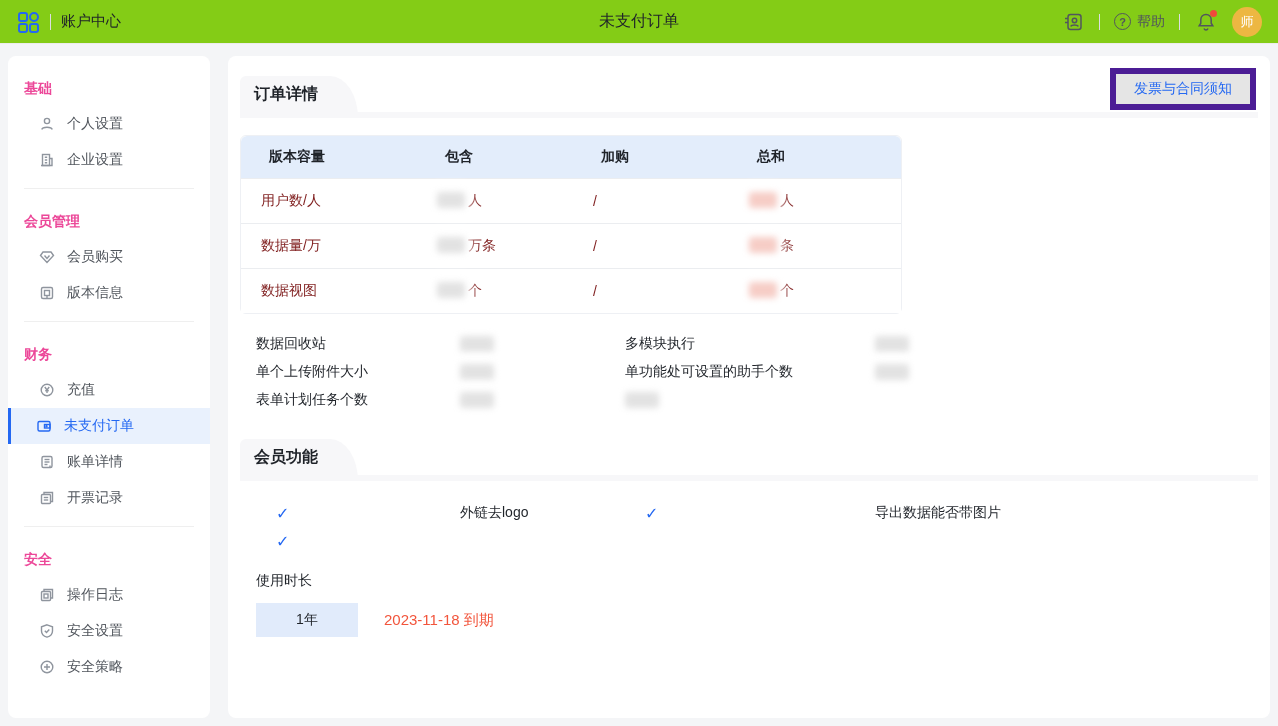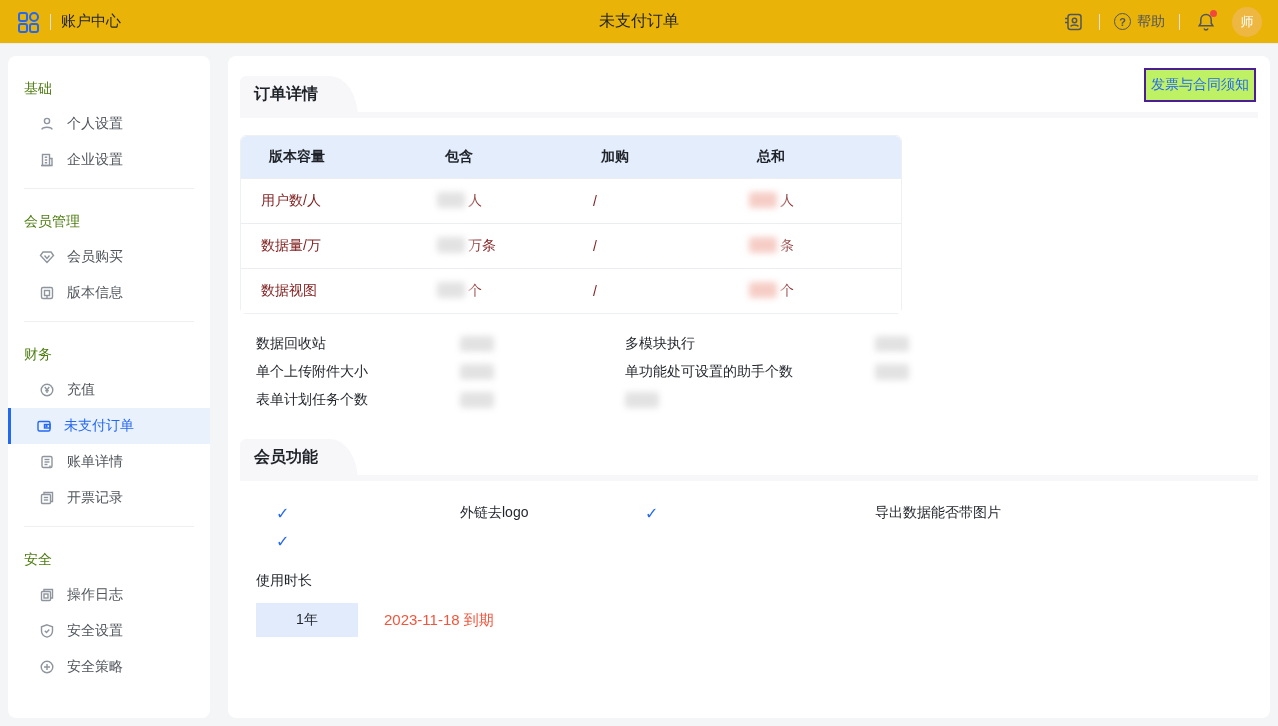--- a/index.html
+++ b/index.html
@@ -1,50 +1,50 @@
 <!DOCTYPE html>
 <html><head>
 <meta charset="utf-8">
 <style>
   * { margin:0; padding:0; box-sizing:border-box; }
   html,body { width:1278px; height:726px; overflow:hidden; }
   body { font-family:"Liberation Sans","DejaVu Sans",sans-serif; background:#f4f5f7; color:#1f2329; font-size:14px; }
 
   
-  .topbar { position:absolute; left:0; top:0; width:1278px; height:44px; background:#eab308; border-bottom:1px solid #ececec; display:flex; align-items:center; padding:0 16px; }
+  .topbar { position:absolute; left:0; top:0; width:1278px; height:44px; background:#84cc16; border-bottom:1px solid #ececec; display:flex; align-items:center; padding:0 16px; }
   .topbar-left { display:flex; align-items:center; gap:10px; }
   .logo { width:24px; height:24px; display:flex; align-items:center; justify-content:center; cursor:pointer; }
   .tb-divider { width:1px; height:16px; background:#dcdee0; }
   .app-title { font-size:15px; color:#1f2329; }
   .page-title { position:absolute; left:50%; transform:translateX(-50%); font-size:16px; color:#1f2329; }
   .topbar-right { margin-left:auto; display:flex; align-items:center; gap:14px; }
   .tb-icon { width:24px; height:24px; display:flex; align-items:center; justify-content:center; color:#51565d; cursor:pointer; position:relative; }
   .help-group { display:flex; align-items:center; gap:6px; color:#51565d; cursor:pointer; }
   .help-circle { width:17px; height:17px; border:1.5px solid #51565d; border-radius:50%; font-size:11px; display:flex; align-items:center; justify-content:center; font-weight:700; }
   .bell-dot { position:absolute; right:1px; top:0; width:7px; height:7px; border-radius:50%; background:#f2483c; }
   .avatar { width:30px; height:30px; border-radius:50%; background:#edb742; color:#fff; display:flex; align-items:center; justify-content:center; font-size:13px; cursor:pointer; }
 
   
   .sidebar { position:absolute; left:8px; top:56px; width:202px; height:662px; background:#fff; border-radius:8px; padding-top:10px; overflow:hidden; }
-  .side-section-title { font-weight:400; font-size:14px; color:#4d7c0f; padding:14px 16px 8px 16px; }
+  .side-section-title { font-weight:700; font-size:14px; color:#ec4899; padding:14px 16px 8px 16px; }
   .side-item { height:36px; display:flex; align-items:center; gap:12px; padding-left:28px; color:#51565d; cursor:pointer; border-left:3px solid transparent; }
   .side-item .si-icon { width:16px; height:16px; display:flex; align-items:center; justify-content:center; color:#8f959e; }
   .side-item.active { background:#e9f1fd; color:#2468f2; border-left:3px solid #2468f2; padding-left:25px; }
   .side-item.active .si-icon { color:#2468f2; }
   .side-divider { border-top:1px solid #efefef; margin:10px 16px; }
 
   
   .main { position:absolute; left:228px; top:56px; width:1042px; height:662px; background:#fff; border-radius:8px; padding:20px 12px 0 12px; }
 
   .sec-head { position:relative; height:42px; }
   .sec-head .strip { position:absolute; left:0; right:0; bottom:0; height:6px; background:#f7f7f9; }
   .sec-head .tab { position:absolute; left:0; top:0; height:42px; background:#f7f7f9; display:flex; align-items:center; padding:0 12px 6px 14px; font-size:16px; font-weight:700; color:#1f2329; border-top-left-radius:6px; }
   .sec-head .tab::after { content:""; position:absolute; left:100%; top:0; width:28px; height:42px; background:#f7f7f9; border-radius:0 100% 0 0; }
 
-  .notice-box { position:absolute; right:2px; top:-8px; border:2px solid #4c1d95; padding:6px 5px; background:#bef264; z-index:5; }
+  .notice-box { position:absolute; right:2px; top:-8px; border:6px solid #4c1d95; padding:6px 18px; background:#e5e5e5; z-index:5; }
   .notice-link { color:#2468f2; font-size:14px; text-decoration:none; cursor:pointer; white-space:nowrap; }
 
   
   .cap-table { margin:17px 0 0 0; width:660px; border:1px solid #eef0f4; border-radius:6px; border-collapse:separate; border-spacing:0; table-layout:fixed; }
   .cap-table th { background:#e3edfb; height:42px; text-align:left; padding-left:28px; font-size:14px; font-weight:700; color:#1f2329; }
   .cap-table th:first-child { border-top-left-radius:6px; }
   .cap-table th:last-child { border-top-right-radius:6px; }
   .cap-table td { height:45px; padding-left:20px; border-top:1px solid #ebedf0; color:#7f1d1d; background:#fff; }
   .redact { display:inline-block; width:28px; height:16px; border-radius:3px; background:#e2e2e2; filter:blur(3px); vertical-align:-3px; margin-right:3px; box-shadow:0 0 10px 6px #ffffff; }
   .redact.pink { background:#f6cdc6; }

